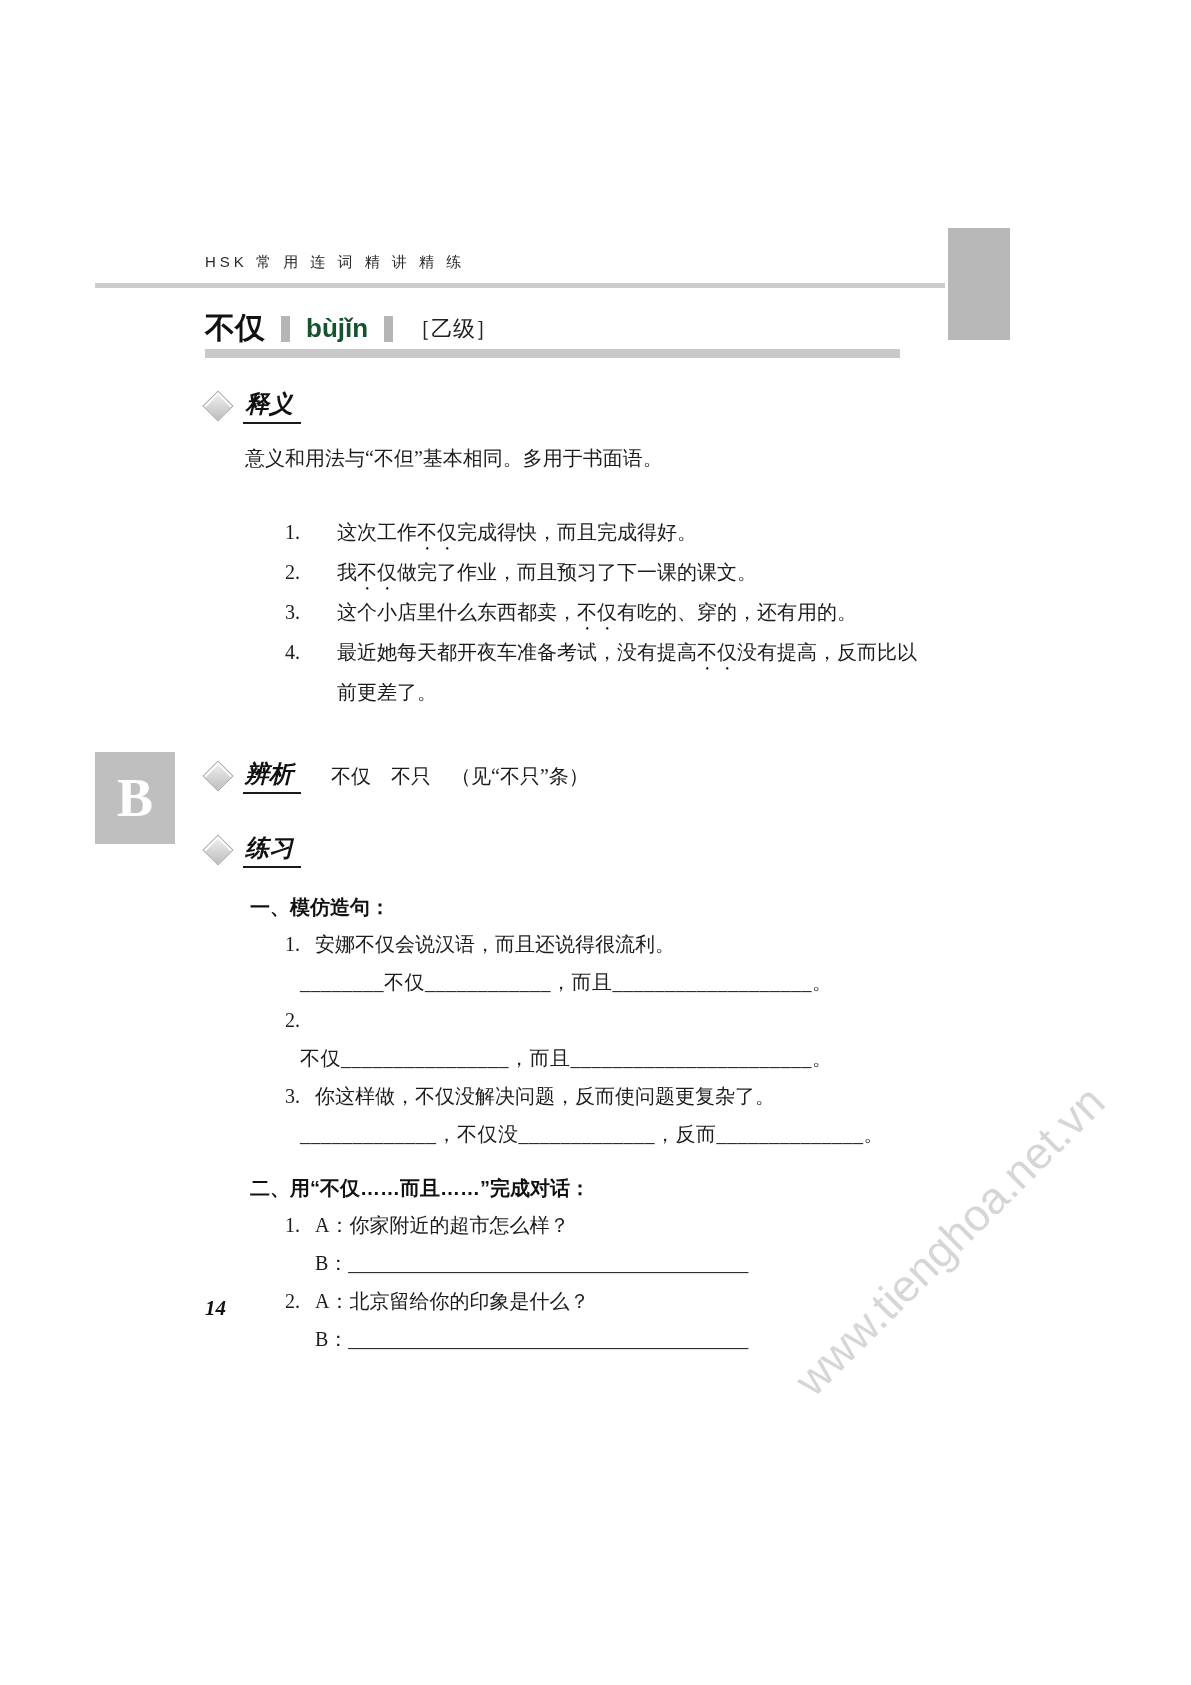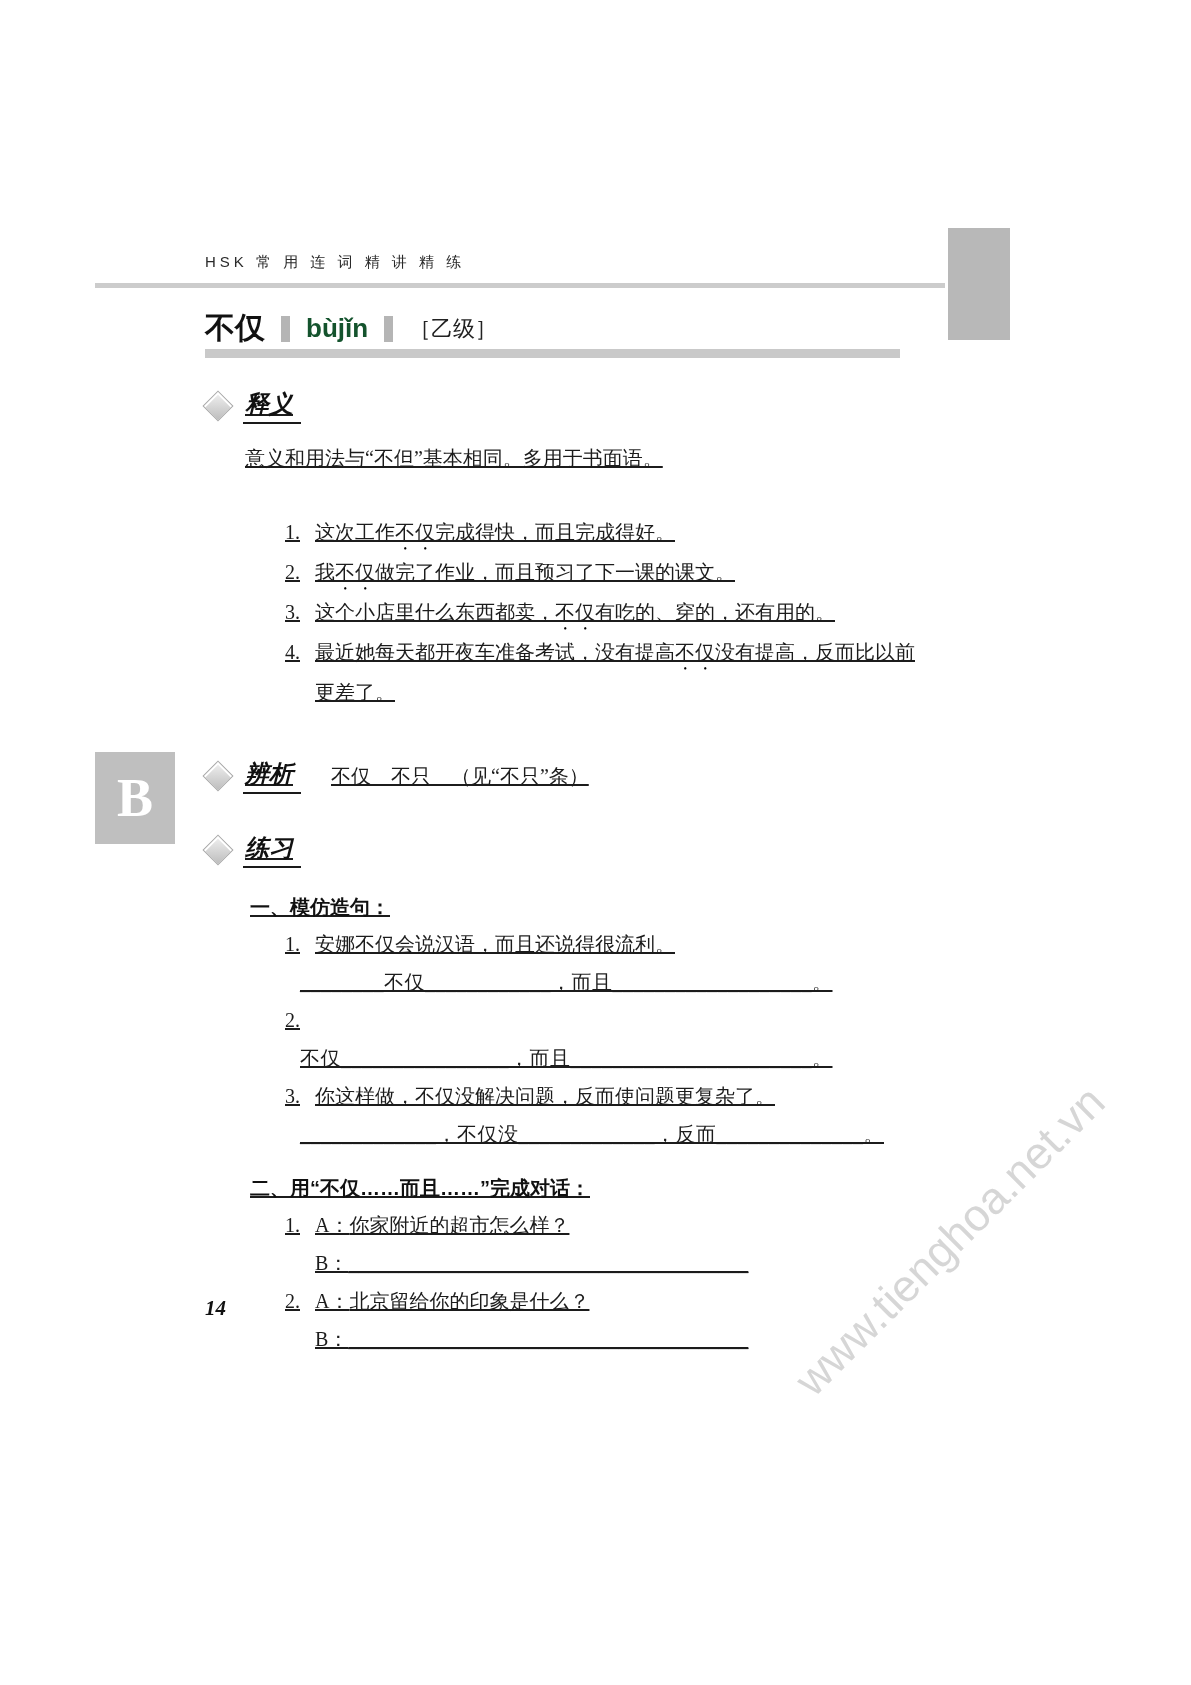--- a/index.html
+++ b/index.html
@@ -41,21 +41,21 @@
     font-family:"Liberation Sans", sans-serif;
     font-weight:bold; font-size:26px; color:#14532d;
   }
   .title-level { font-size:22px; color:#222; }
   .title-rule {
     position:absolute; left:205px; top:349px;
     width:695px; height:9px; background:#c9c9c9;
   }
 
   
-  .sec { position:absolute;text-decoration:underline; }
+  .sec { position:absolute; }
   .sec-head { display:flex; align-items:center; }
   .diamond {
     width:20px; height:20px; margin:0 14px 0 2px;
     transform:rotate(45deg);
     background:linear-gradient(135deg,#f2f2f2 0%,#bdbdbd 100%);
     border:1px solid #a8a8a8;
     box-shadow:inset 2px 2px 0 #ffffff;
     flex:0 0 auto;
   }
   .sec-label {
@@ -64,21 +64,21 @@
     color:#111;
   }
   .sec-inline-text { margin-left:30px; font-size:20px; }
 
   .sec-body { margin:18px 0 0 40px; font-size:20px; line-height:32px; }
 
   
   .ex-list { margin:16px 0 0 80px; width:640px; }
   .ex-item { display:flex; line-height:37px; font-size:20px; }
   .ex-num { flex:0 0 30px; }
-  .ex-text { flex:1 1 auto; }
+  .ex-text { flex:1 1 auto;margin-left:22px; }
   .em {
     -webkit-text-emphasis:filled dot #000;
     -webkit-text-emphasis-position:under right;
     text-emphasis:filled dot #000;
     text-emphasis-position:under right;
   }
 
   
   .b-tab {
     position:absolute; left:95px; top:752px;

